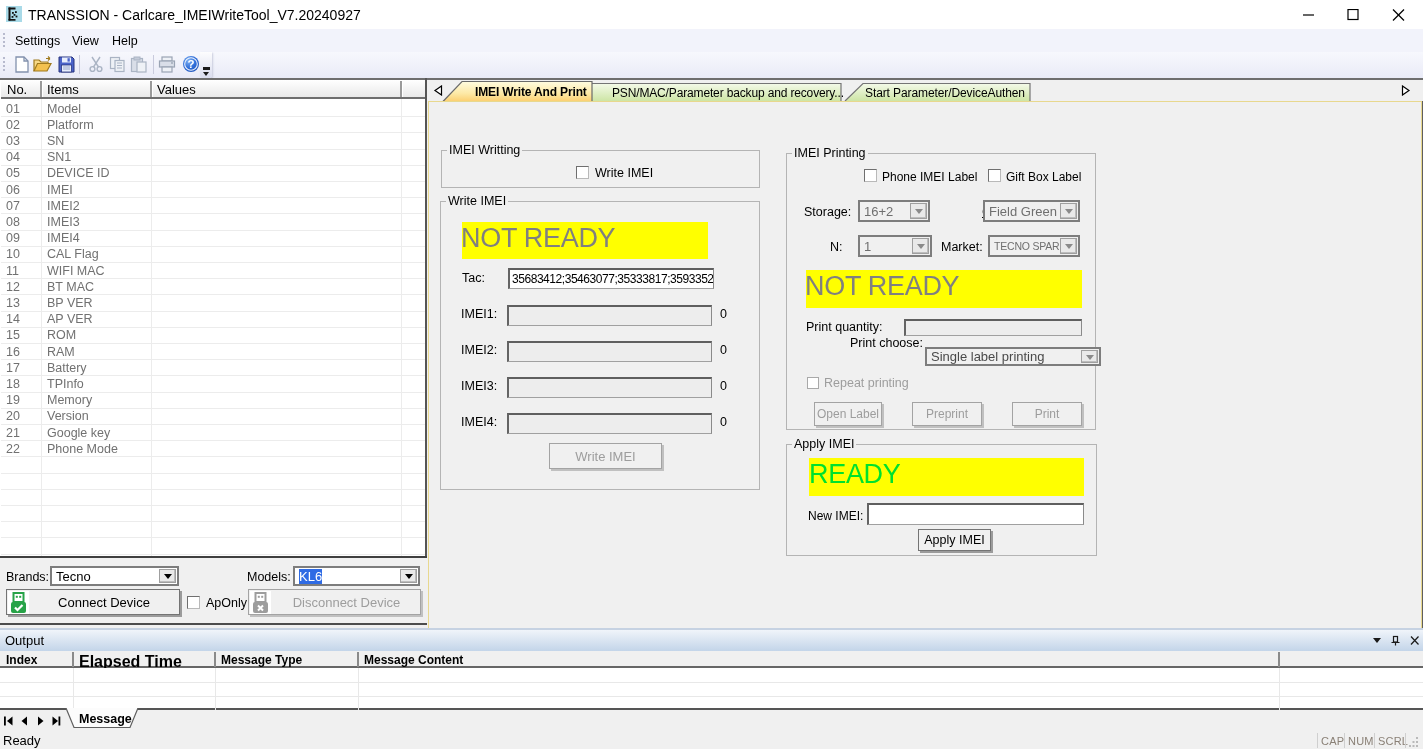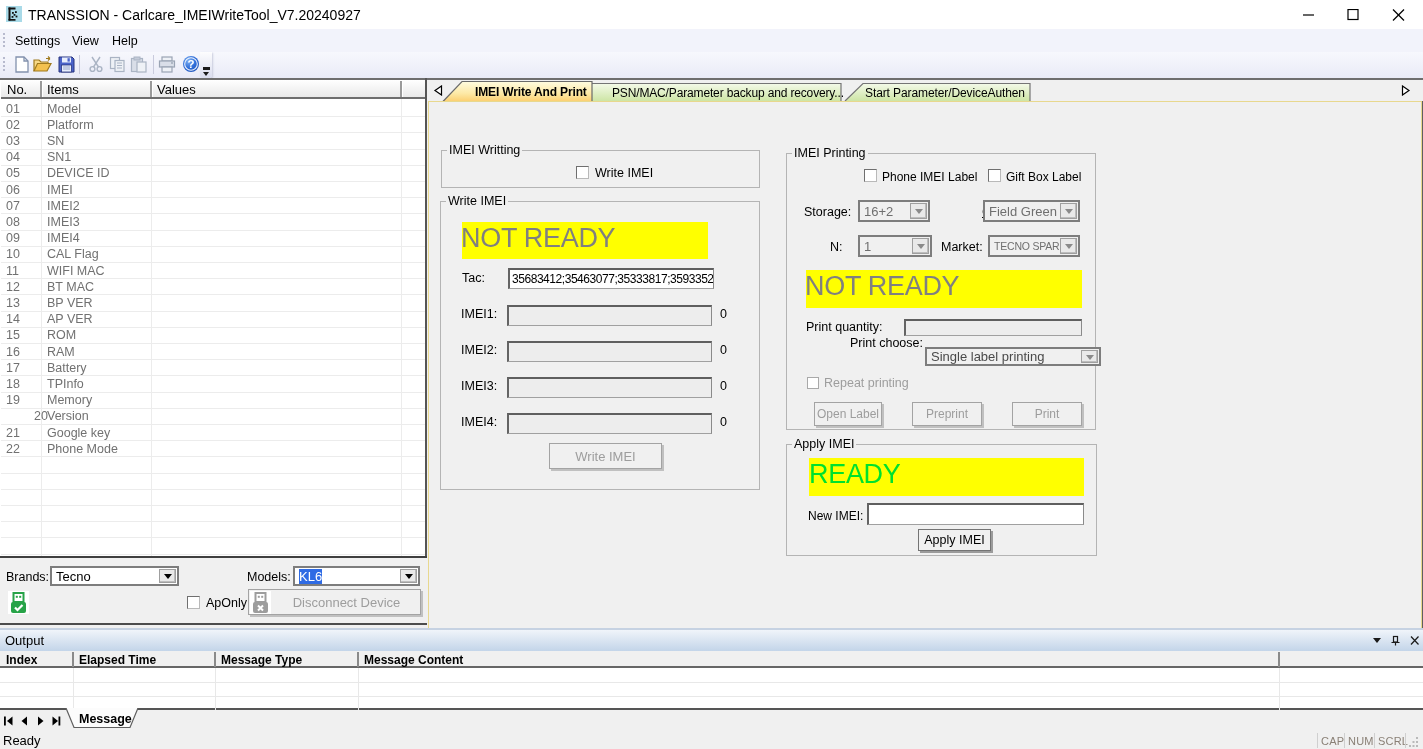--- a/index.html
+++ b/index.html
@@ -205,21 +205,21 @@
     <div class="ab rowtxt" style="left:6px;top:328.3px;">15</div>
     <div class="ab rowtxt" style="left:47px;top:328.3px;">ROM</div>
     <div class="ab rowtxt" style="left:6px;top:344.5px;">16</div>
     <div class="ab rowtxt" style="left:47px;top:344.5px;">RAM</div>
     <div class="ab rowtxt" style="left:6px;top:360.7px;">17</div>
     <div class="ab rowtxt" style="left:47px;top:360.7px;">Battery</div>
     <div class="ab rowtxt" style="left:6px;top:376.9px;">18</div>
     <div class="ab rowtxt" style="left:47px;top:376.9px;">TPInfo</div>
     <div class="ab rowtxt" style="left:6px;top:393.1px;">19</div>
     <div class="ab rowtxt" style="left:47px;top:393.1px;">Memory</div>
-    <div class="ab rowtxt" style="left:6px;top:409.3px;margin-left:28px;">20</div>
+    <div class="ab rowtxt" style="left:6px;top:409.3px;">20</div>
     <div class="ab rowtxt" style="left:47px;top:409.3px;">Version</div>
     <div class="ab rowtxt" style="left:6px;top:425.5px;">21</div>
     <div class="ab rowtxt" style="left:47px;top:425.5px;">Google key</div>
     <div class="ab rowtxt" style="left:6px;top:441.7px;">22</div>
     <div class="ab rowtxt" style="left:47px;top:441.7px;">Phone Mode</div>
 
 <div class="ab" style="left:425px;top:78px;width:2px;height:480px;background:#555;"></div>
 <div class="ab" style="left:0;top:556px;width:427px;height:2px;background:#3f3f3f;"></div>
 
 <div class="ab" style="left:0;top:558px;width:427px;height:67px;background:#f0f0f0;border-bottom:2px solid #4c4c4c;"></div>
@@ -228,20 +228,21 @@
   <div class="txt">Tecno</div>
       <div class="arw"></div>
 </div>
 <div class="lbl" style="left:247px;top:570px;">Models:</div>
 <div class="combo" style="left:293px;top:566px;width:127px;height:20px;background:#fff;">
   <div class="txt">
         <span style="background:#2f6be4;color:#fff;">KL6</span>
       </div>
       <div class="arw"></div>
 </div>
+<div class="btn" style="left:6px;top:589px;width:174px;height:26px;line-height:25px;padding-left:22px;">Connect Device</div>
 <div class="ab" style="left:8px;top:591px;width:21px;height:23px;background:#fff;"></div>
 <svg class="ab" style="left:10px;top:592px" width="17" height="22" viewBox="0 0 17 22">
   <rect x="3.5" y="1" width="10" height="9" fill="#fff" stroke="#27a348" stroke-width="2"></rect>
   <rect x="5.8" y="3.8" width="2" height="2" fill="#27a348"></rect>
   <rect x="9.2" y="3.8" width="2" height="2" fill="#27a348"></rect>
   <rect x="1" y="10" width="15" height="11" rx="2" fill="#27a348"></rect>
   <path d="M5 15.5 l2.5 2.5 L12.5 13" fill="none" stroke="#fff" stroke-width="2.2"></path>
 </svg>
 <div class="cb" style="left:187px;top:596px;"></div>
 <div class="lbl" style="left:206px;top:596px;">ApOnly</div>
@@ -376,21 +377,21 @@
  <path d="M1 3 L9 3 L5 8 Z" fill="#1a1a1a"></path>
  <g stroke="#1a1a1a" stroke-width="1.2" fill="none">
   <rect x="21.5" y="1.5" width="4" height="5.5"></rect>
   <path d="M19.5 7.5 h8 M23.5 7.5 v3"></path>
   <path d="M39 1.5 L46.5 9.5 M46.5 1.5 L39 9.5"></path>
  </g>
 </svg>
 
 <div class="ab" style="left:0;top:651px;width:1423px;height:17px;background:#f0f0f0;border-bottom:2px solid #666;"></div>
 <div class="ab" style="left:6px;top:653px;font-size:12px;font-weight:bold;">Index</div>
-<div class="ab" style="left:79px;top:653px;font-size:12px;font-weight:bold;text-align:right;">Elapsed Time</div>
+<div class="ab" style="left:79px;top:653px;font-size:16px;font-weight:bold;text-align:right;">Elapsed Time</div>
 <div class="ab" style="left:221px;top:653px;font-size:12px;font-weight:bold;">Message Type</div>
 <div class="ab" style="left:364px;top:653px;font-size:12px;font-weight:bold;">Message Content</div>
 <div class="ab" style="left:72px;top:652px;width:2px;height:15px;background:#8a8a8a;"></div>
 <div class="ab" style="left:214px;top:652px;width:2px;height:15px;background:#8a8a8a;"></div>
 <div class="ab" style="left:357px;top:652px;width:2px;height:15px;background:#8a8a8a;"></div>
 <div class="ab" style="left:1278px;top:652px;width:2px;height:15px;background:#8a8a8a;"></div>
 
 <div class="ab" style="left:0;top:668px;width:1423px;height:40px;background:#fff;"></div>
 <div class="ab" style="left:0;top:708px;width:66px;height:2px;background:#555;"></div>
 <div class="ab" style="left:137px;top:708px;width:1286px;height:2px;background:#555;"></div>

